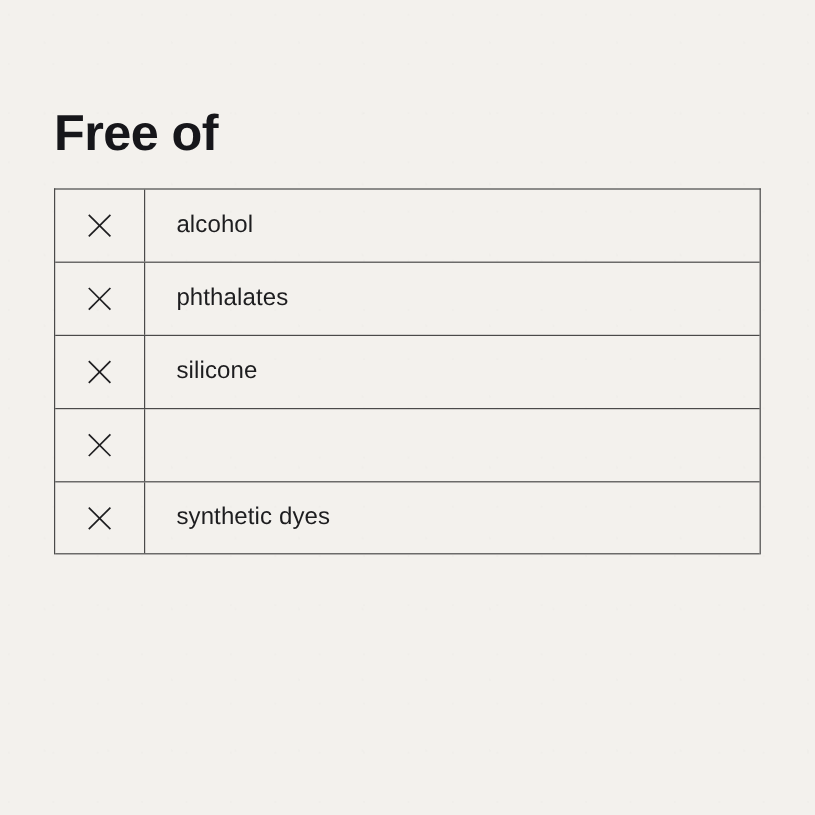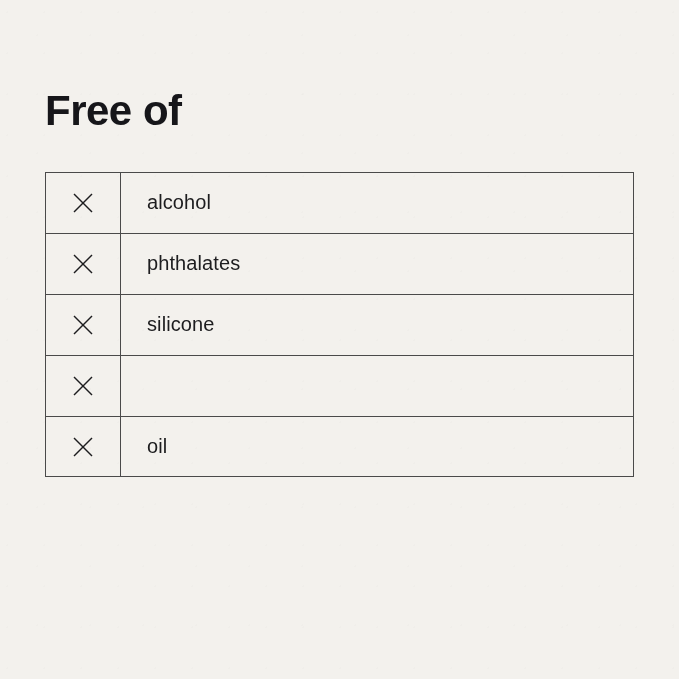--- a/index.html
+++ b/index.html
@@ -31,21 +31,21 @@
     top: 90px;
     font-size: 42px;
     font-weight: bold;
     color: #16161a;
     letter-spacing: -0.5px;
     line-height: 1;
   }
   .table {
     position: absolute;
     left: 45px;
-    top: 172px;
+    top: 157px;
     width: 589px;
     border: 1px solid #4a4a4a;
     border-bottom: none;
     box-sizing: border-box;
   }
   .row {
     display: flex;
     align-items: stretch;
     height: 60.9px;
     border-bottom: 1px solid #4a4a4a;
@@ -122,25 +122,25 @@
     <div class="row">
       <div class="cell-mark">
         <svg class="x-icon" viewBox="0 0 22 22">
           <line x1="2" y1="2" x2="20" y2="20"></line>
           <line x1="20" y1="2" x2="2" y2="20"></line>
         </svg>
       </div>
     </div>
 
 
-
     <div class="row">
       <div class="cell-mark">
         <svg class="x-icon" viewBox="0 0 22 22">
           <line x1="2" y1="2" x2="20" y2="20"></line>
           <line x1="20" y1="2" x2="2" y2="20"></line>
         </svg>
       </div>
-      <div class="cell-label">oil</div>
+      <div class="cell-label">synthetic dyes</div>
     </div>
+
 
   </div>
 </div>
 
 </body></html>

